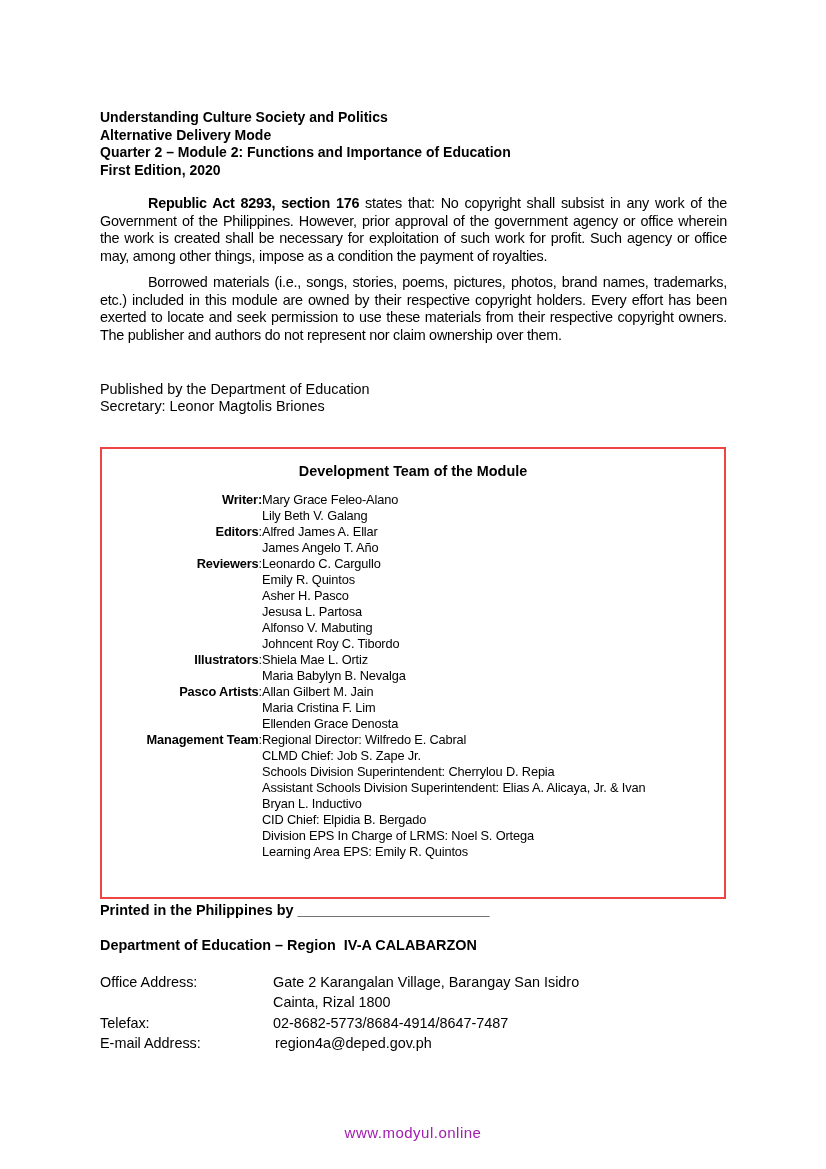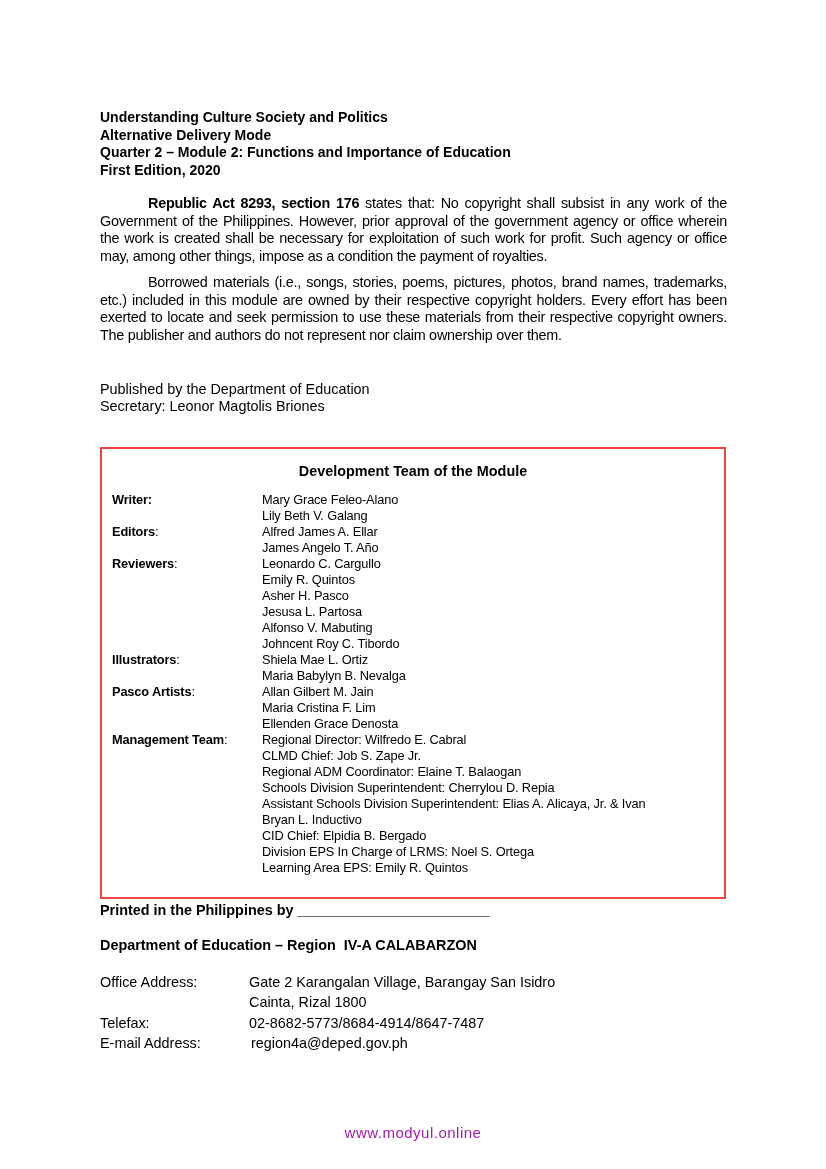--- a/index.html
+++ b/index.html
@@ -77,20 +77,21 @@
       line-height: 16px;
       letter-spacing: -0.15px;
     }
     .team-row {
       display: flex;
     }
     .team-role {
       width: 150px;
       font-weight: bold;
       flex-shrink: 0;
+      text-align: right;
     }
     .team-role .colon { font-weight: normal; }
     .team-names div { white-space: nowrap; }
     .printed {
       position: absolute;
       top: 902px;
       left: 0;
       font-weight: bold;
       font-size: 14.4px;
     }
@@ -102,21 +103,21 @@
       font-size: 14.4px;
       white-space: pre;
     }
     .contact {
       position: absolute;
       top: 972px;
       left: 0;
       font-size: 14.4px;
       line-height: 20.4px;
     }
-    .contact-row { display: flex; }
+    .contact-row { display: flex; gap: 24px; }
     .contact-label { width: 149px; flex-shrink: 0; }
     .contact-value .lv { white-space: nowrap; }
     .watermark {
       position: absolute;
       top: 1124px;
       left: 0;
       width: 826px;
       text-align: center;
       font-size: 15px;
       color: #a21caf;
@@ -191,21 +192,20 @@
           <div>Maria Cristina F. Lim</div>
           <div>Ellenden Grace Denosta</div>
         </div>
       </div>
 
       <div class="team-row">
         <div class="team-role"><span>Management Team</span><span class="colon">:</span></div>
         <div class="team-names">
           <div>Regional Director: Wilfredo E. Cabral</div>
           <div>CLMD Chief: Job S. Zape Jr.</div>
-          <div>Regional ADM Coordinator: Elaine T. Balaogan</div>
           <div>Schools Division Superintendent: Cherrylou D. Repia</div>
           <div>Assistant Schools Division Superintendent: Elias A. Alicaya, Jr. &amp; Ivan</div>
           <div>Bryan L. Inductivo</div>
           <div>CID Chief: Elpidia B. Bergado</div>
           <div>Division EPS In Charge of LRMS: Noel S. Ortega</div>
           <div>Learning Area EPS: Emily R. Quintos</div>
         </div>
       </div>
 
     </div>

